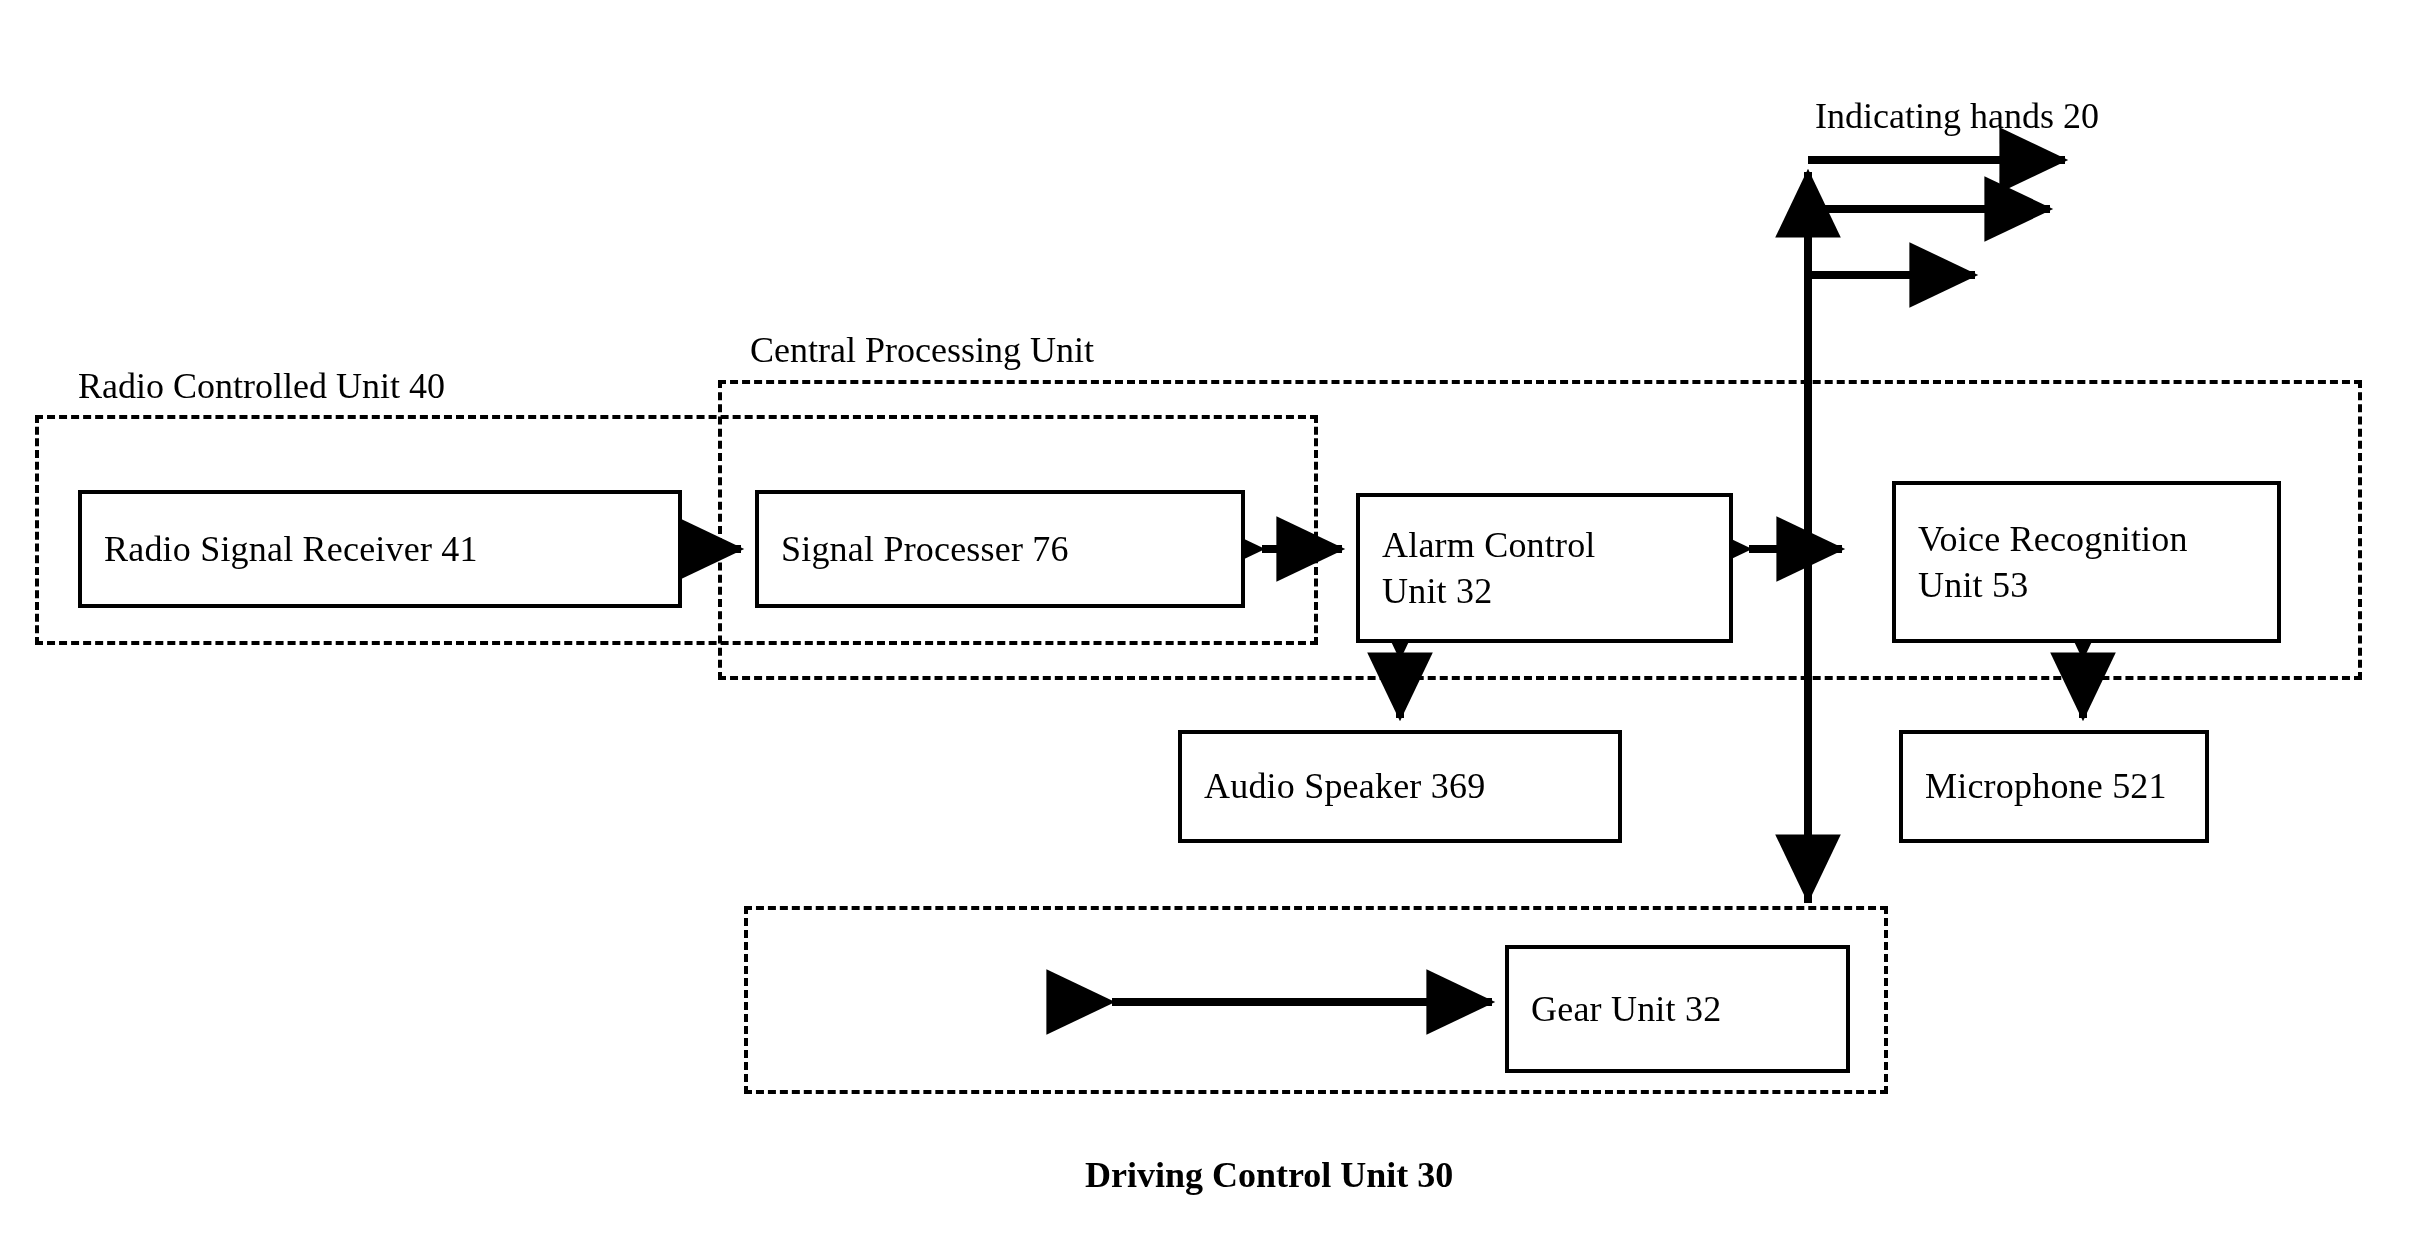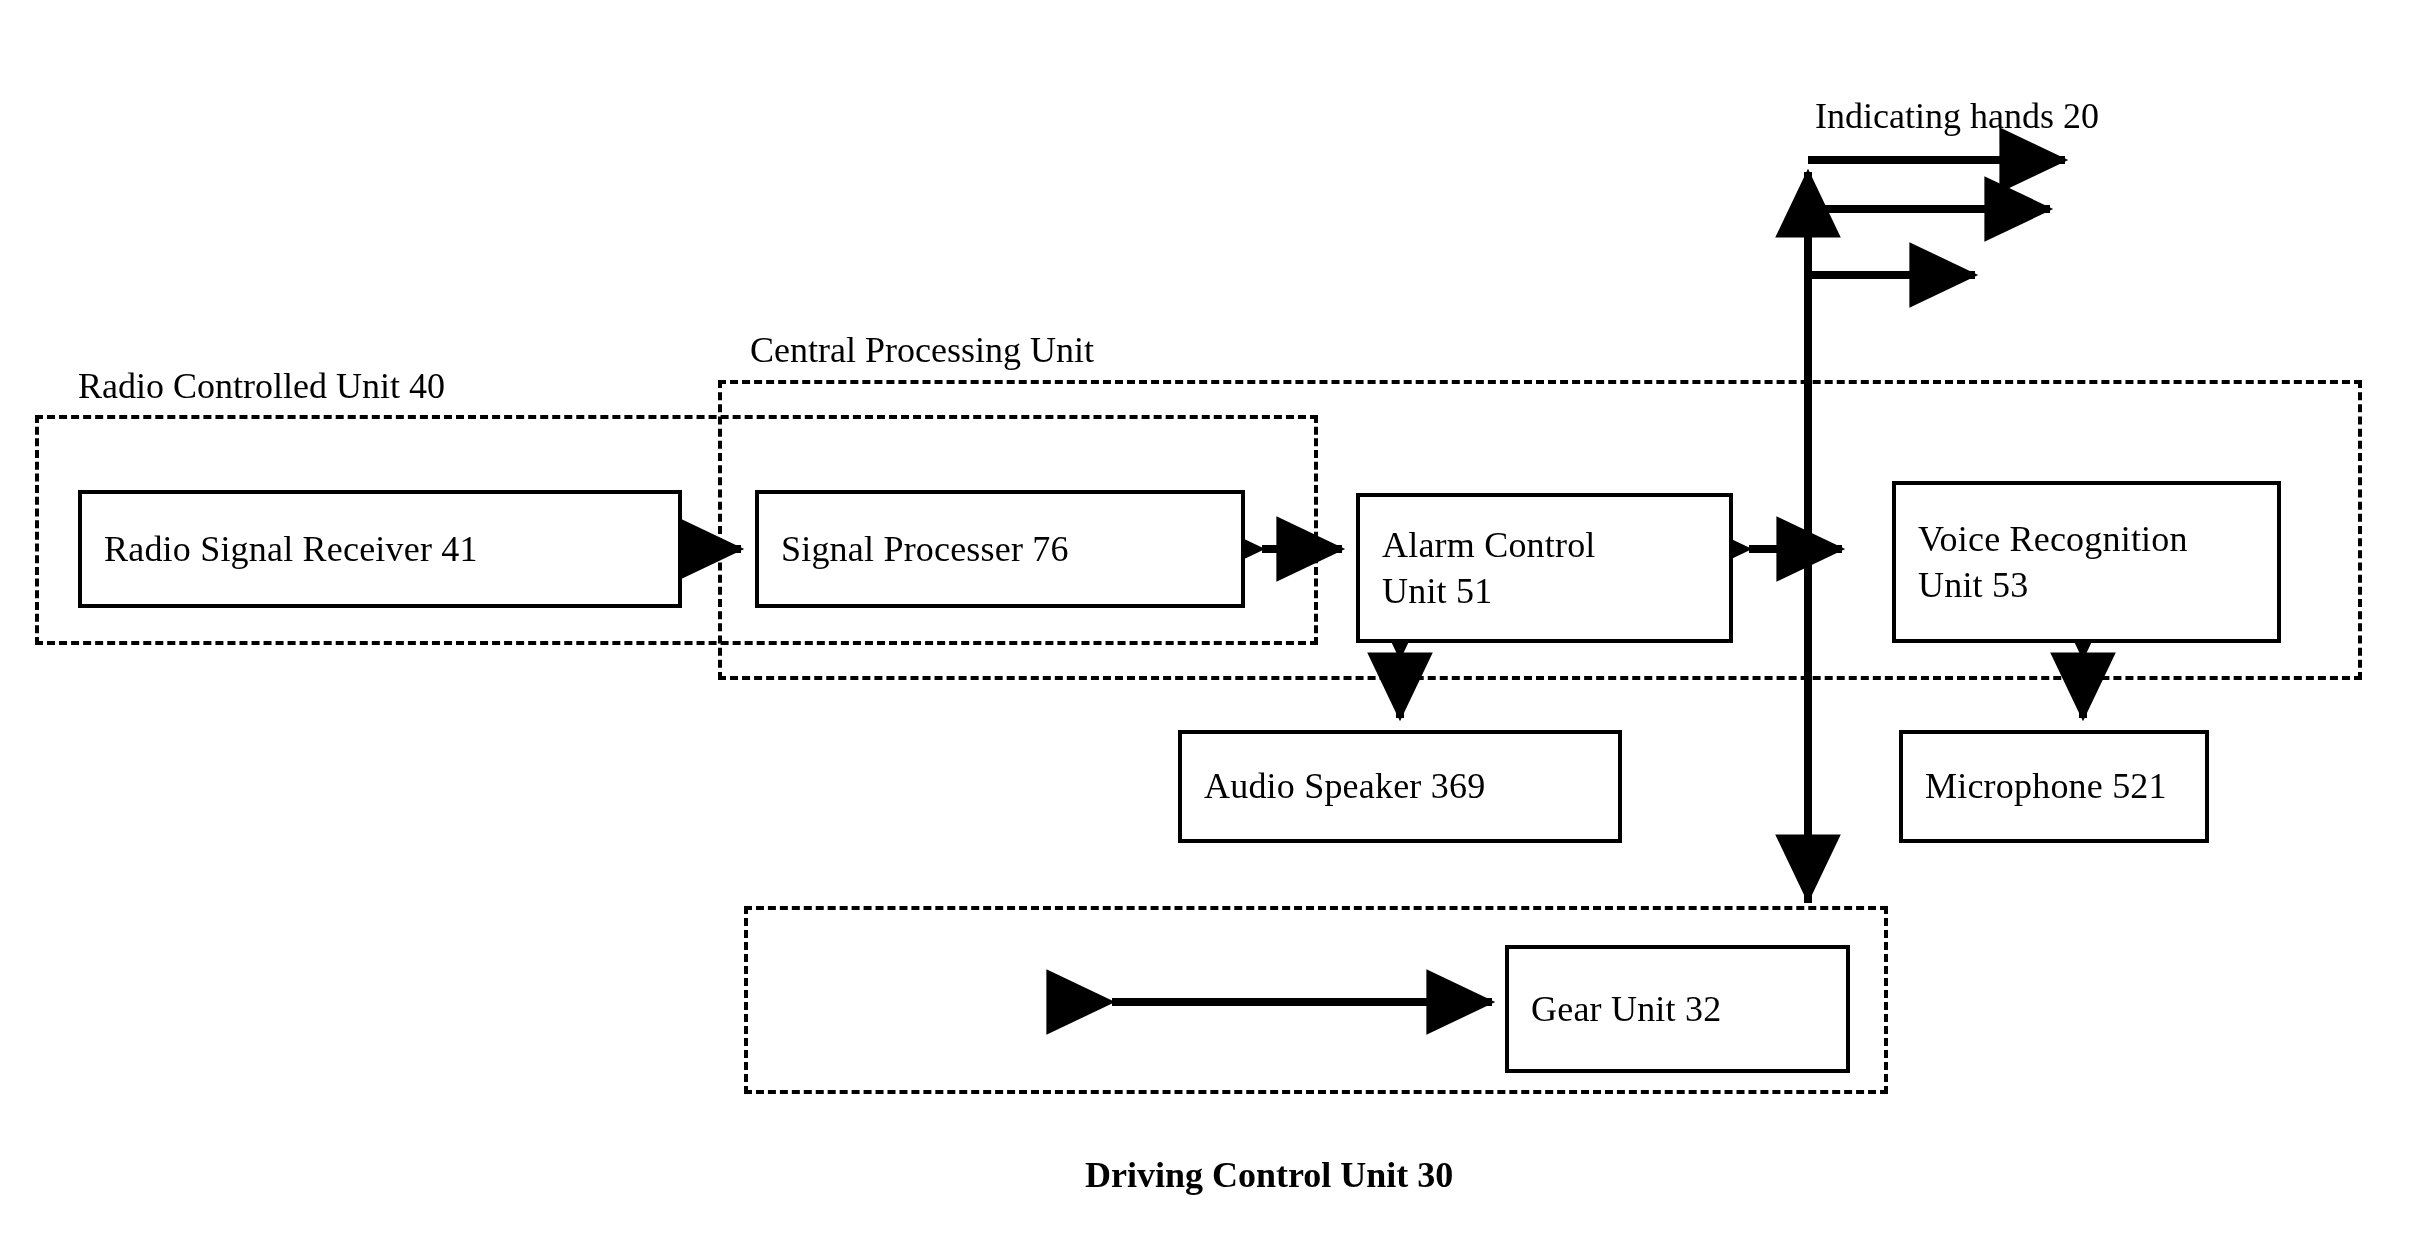--- a/index.html
+++ b/index.html
@@ -133,21 +133,21 @@
   <div class="box" style="left:78px; top:490px; width:604px; height:118px;">
     <span class="box-label">Radio Signal Receiver 41</span>
   </div>
 
   <div class="box" style="left:755px; top:490px; width:490px; height:118px;">
     <span class="box-label">Signal Processer 76</span>
   </div>
 
   <div class="box" style="left:1356px; top:493px; width:377px; height:150px;">
     <span class="box-label">Alarm Control
-Unit 51</span>
+Unit 32</span>
   </div>
 
   <div class="box" style="left:1892px; top:481px; width:389px; height:162px;">
     <span class="box-label">Voice Recognition
 Unit 53</span>
   </div>
 
   <div class="box" style="left:1178px; top:730px; width:444px; height:113px;">
     <span class="box-label">Audio Speaker 369</span>
   </div>

